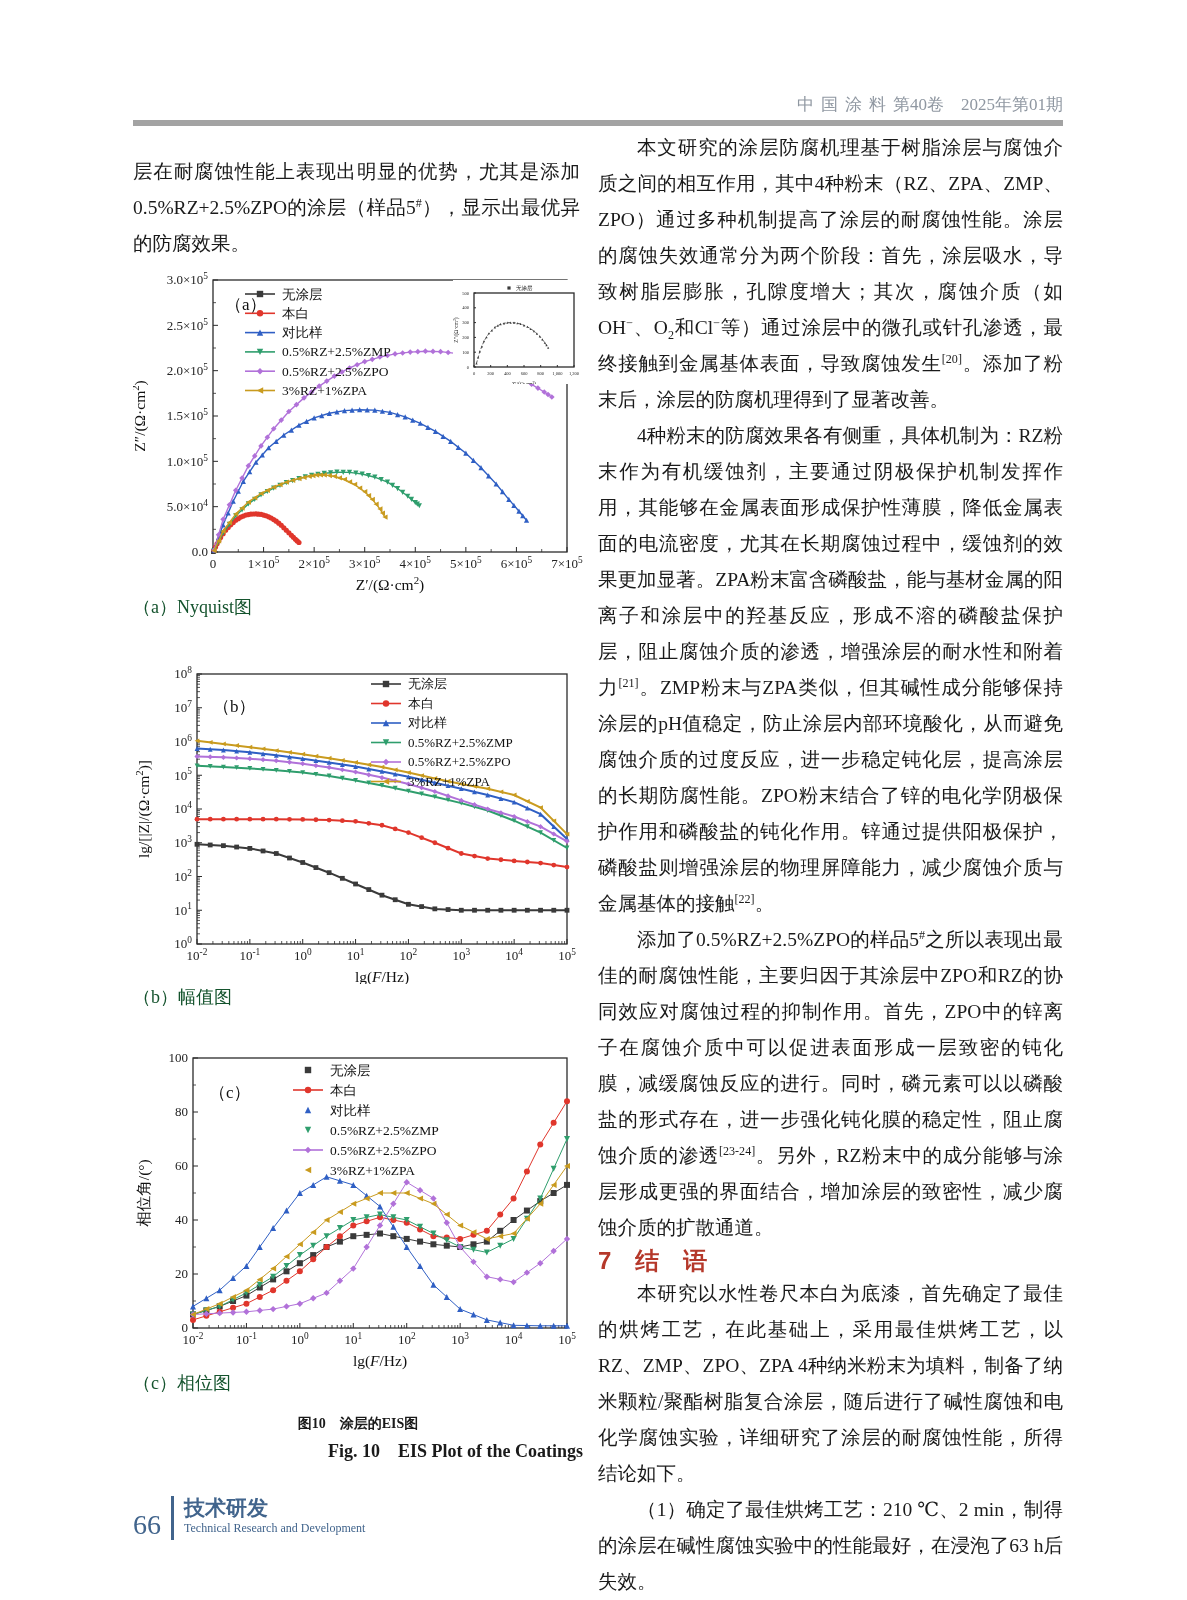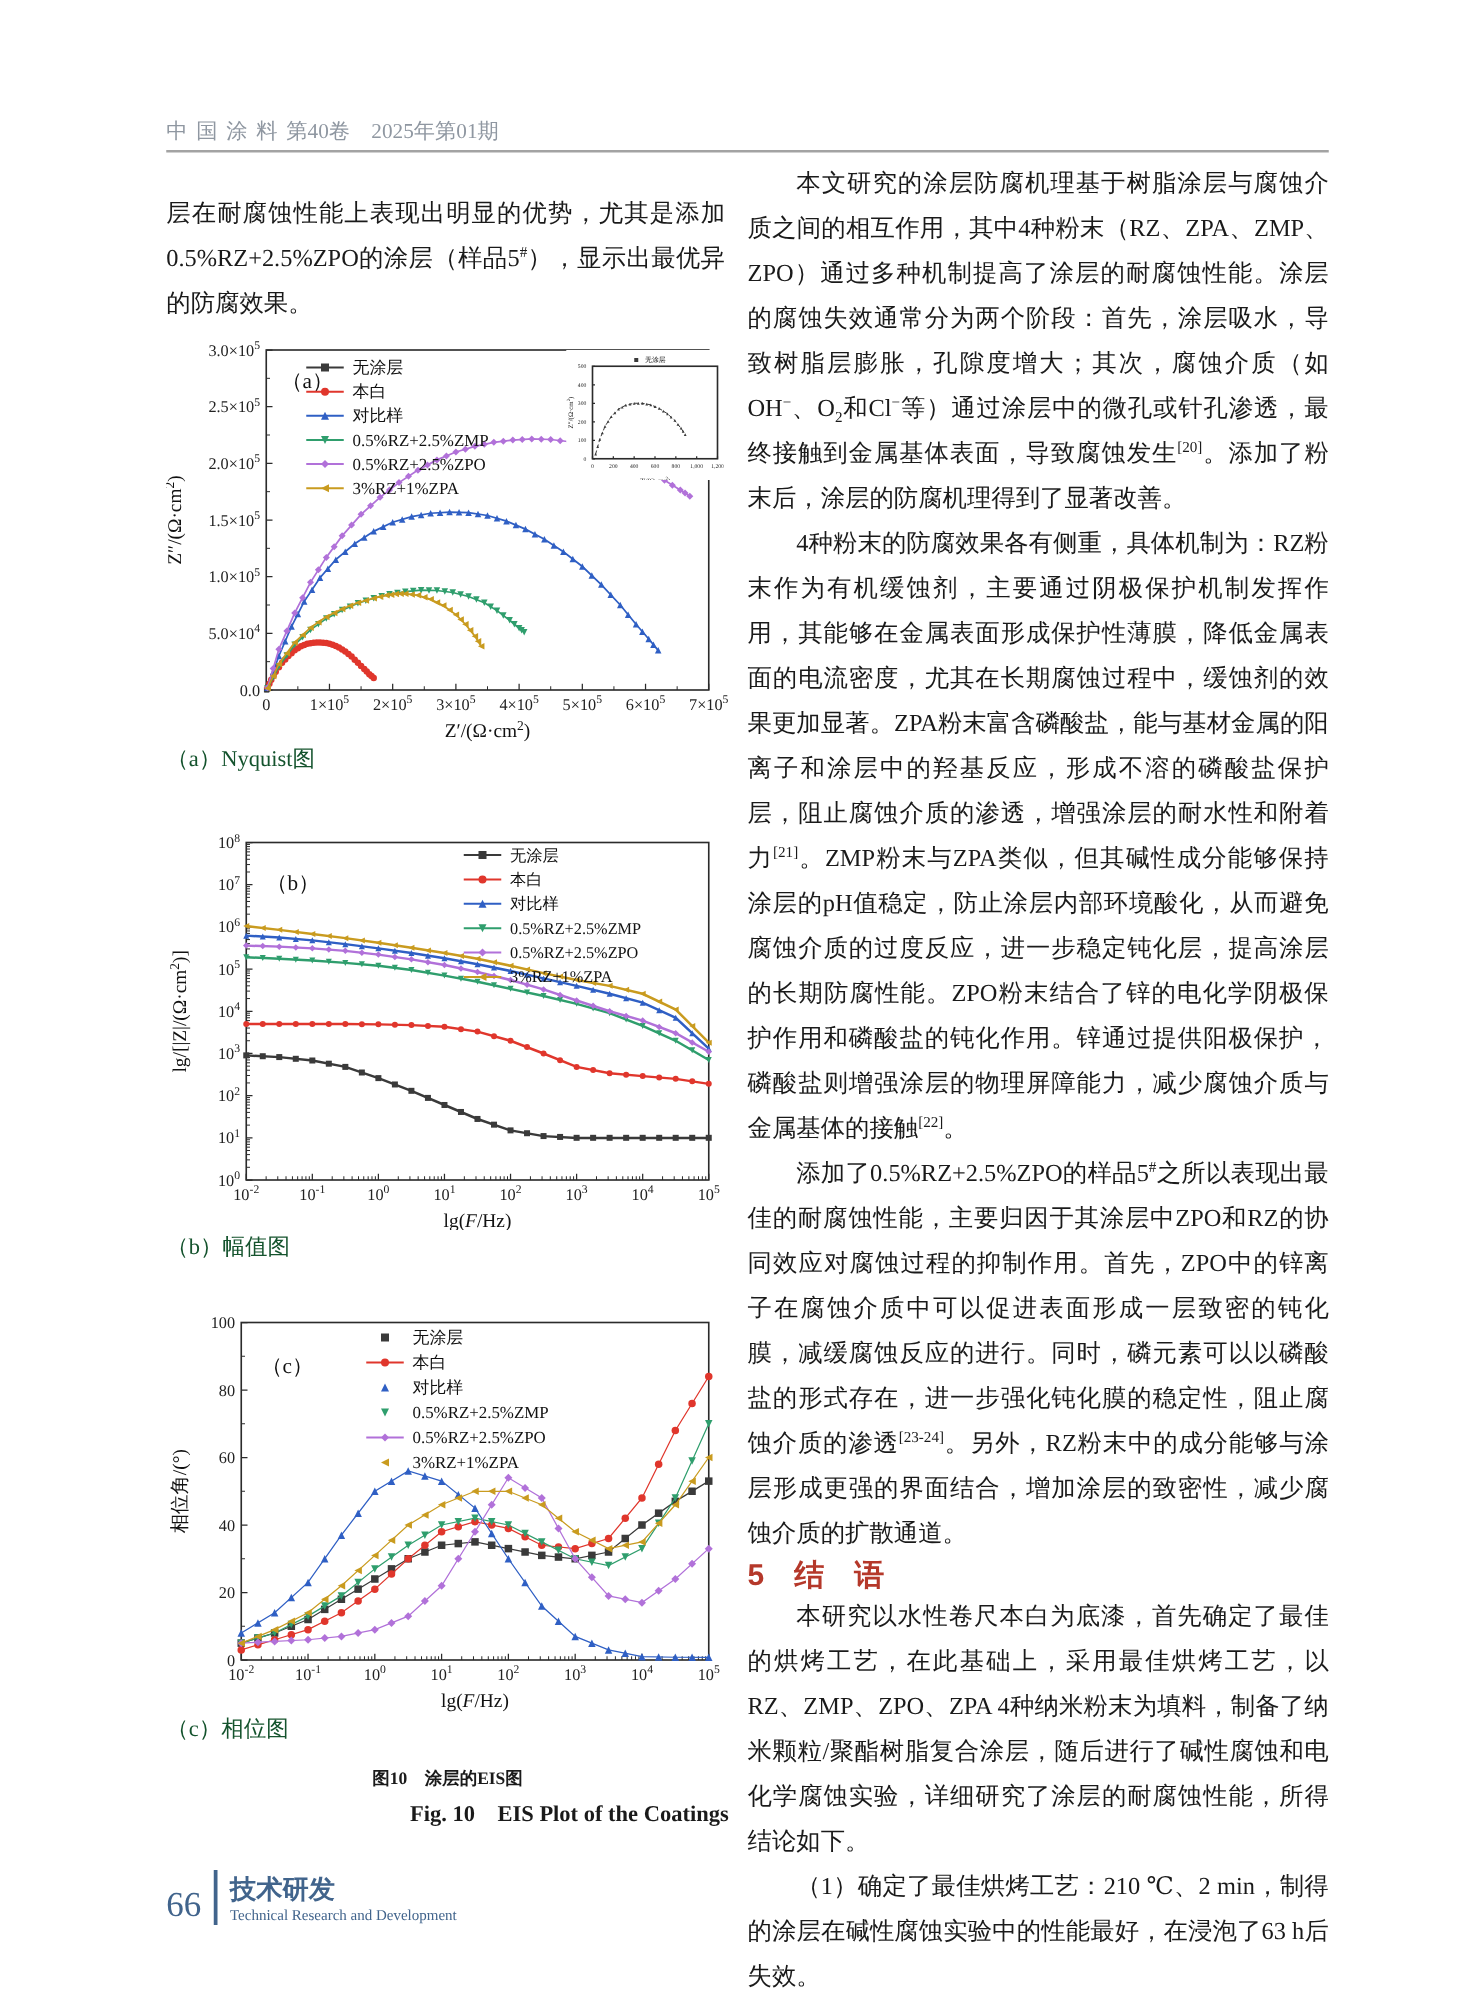--- a/index.html
+++ b/index.html
@@ -1,20 +1,20 @@
 <!DOCTYPE html>
 <html><head>
 <meta charset="utf-8">
 <style>
   html,body{margin:0;padding:0;background:#ffffff;}
   .page{position:relative;width:1187px;height:1600px;background:#fff;overflow:hidden;
         font-family:"Liberation Serif","DejaVu Serif",serif;color:#1a1a1a;}
   
   .header{position:absolute;left:133px;top:84px;width:930px;height:32px;
-          border-bottom:2px solid #a3a3a3;display:flex;justify-content:flex-start;
+          border-bottom:6px solid #a3a3a3;display:flex;justify-content:flex-end;
           align-items:flex-end;color:#8f97a1;font-size:17px;padding-bottom:4px;}
   .header .jname{letter-spacing:7px;}
   
   .col{position:absolute;top:130px;font-size:19.5px;line-height:36px;text-align:justify;}
   .col p{margin:0;}
   .left-col{left:133px;width:447px;margin-top:24px;}
   .right-col{left:598px;width:465px;}
   .indent{text-indent:2em;}
   sup{font-size:0.62em;vertical-align:super;line-height:0;}
   sub{font-size:0.62em;vertical-align:sub;line-height:0;}
@@ -28,21 +28,21 @@
   .chart-caption{width:450px;color:#14532d;font-size:18px;
                  margin-top:2px;line-height:22px;}
   .fig-caption{width:450px;text-align:center;margin-top:16px;}
   .fig-caption .cn{font-weight:bold;font-size:14px;line-height:28px;}
   .fig-caption .en{font-weight:bold;font-size:18px;line-height:26px;text-align:right;}
   
   .sec-head{color:#b5382a;font-family:"Liberation Sans","DejaVu Sans",sans-serif;
             font-weight:bold;font-size:24px;line-height:30px;margin:16px 0 12px 0;
             text-align:left;text-indent:0;}
   
-  .footer{position:absolute;left:133px;top:1496px;display:flex;align-items:flex-end;color:#41648c;}
+  .footer{position:absolute;left:133px;top:1496px;display:flex;align-items:flex-start;color:#41648c;}
   .footer .pageno{font-size:28px;margin-right:10px;align-self:flex-end;line-height:30px;}
   .footer .bar{width:3px;height:44px;background:#41648c;margin-right:10px;}
   .footer .sec-cn{font-family:"Liberation Sans","DejaVu Sans",sans-serif;font-weight:bold;
                   font-size:21px;line-height:24px;}
   .footer .sec-en{font-size:12px;line-height:16px;}
 </style>
 </head>
 <body>
 
 <div class="page">
@@ -1061,21 +1061,21 @@
     <div class="fig-caption">
       <div class="cn">图10　涂层的EIS图</div>
       <div class="en">Fig. 10　EIS Plot of the Coatings</div>
     </div>
   </div>
 
   <div class="col right-col">
     <p class="indent">本文研究的涂层防腐机理基于树脂涂层与腐蚀介质之间的相互作用，其中4种粉末（RZ、ZPA、ZMP、ZPO）通过多种机制提高了涂层的耐腐蚀性能。涂层的腐蚀失效通常分为两个阶段：首先，涂层吸水，导致树脂层膨胀，孔隙度增大；其次，腐蚀介质（如OH<sup>−</sup>、O<sub>2</sub>和Cl<sup>−</sup>等）通过涂层中的微孔或针孔渗透，最终接触到金属基体表面，导致腐蚀发生<sup>[20]</sup>。添加了粉末后，涂层的防腐机理得到了显著改善。</p>
     <p class="indent">4种粉末的防腐效果各有侧重，具体机制为：RZ粉末作为有机缓蚀剂，主要通过阴极保护机制发挥作用，其能够在金属表面形成保护性薄膜，降低金属表面的电流密度，尤其在长期腐蚀过程中，缓蚀剂的效果更加显著。ZPA粉末富含磷酸盐，能与基材金属的阳离子和涂层中的羟基反应，形成不溶的磷酸盐保护层，阻止腐蚀介质的渗透，增强涂层的耐水性和附着力<sup>[21]</sup>。ZMP粉末与ZPA类似，但其碱性成分能够保持涂层的pH值稳定，防止涂层内部环境酸化，从而避免腐蚀介质的过度反应，进一步稳定钝化层，提高涂层的长期防腐性能。ZPO粉末结合了锌的电化学阴极保护作用和磷酸盐的钝化作用。锌通过提供阳极保护，磷酸盐则增强涂层的物理屏障能力，减少腐蚀介质与金属基体的接触<sup>[22]</sup>。</p>
     <p class="indent">添加了0.5%RZ+2.5%ZPO的样品5<sup>#</sup>之所以表现出最佳的耐腐蚀性能，主要归因于其涂层中ZPO和RZ的协同效应对腐蚀过程的抑制作用。首先，ZPO中的锌离子在腐蚀介质中可以促进表面形成一层致密的钝化膜，减缓腐蚀反应的进行。同时，磷元素可以以磷酸盐的形式存在，进一步强化钝化膜的稳定性，阻止腐蚀介质的渗透<sup>[23-24]</sup>。另外，RZ粉末中的成分能够与涂层形成更强的界面结合，增加涂层的致密性，减少腐蚀介质的扩散通道。</p>
-    <p class="sec-head">5　结　语</p>
+    <p class="sec-head">7　结　语</p>
     <p class="indent">本研究以水性卷尺本白为底漆，首先确定了最佳的烘烤工艺，在此基础上，采用最佳烘烤工艺，以RZ、ZMP、ZPO、ZPA 4种纳米粉末为填料，制备了纳米颗粒/聚酯树脂复合涂层，随后进行了碱性腐蚀和电化学腐蚀实验，详细研究了涂层的耐腐蚀性能，所得结论如下。</p>
     <p class="indent">（1）确定了最佳烘烤工艺：210 ℃、2 min，制得的涂层在碱性腐蚀实验中的性能最好，在浸泡了63 h后失效。</p>
 
   </div>
 
   <div class="footer">
     <span class="pageno">66</span>
     <span class="bar"></span>
     <span>
       <div class="sec-cn">技术研发</div>

